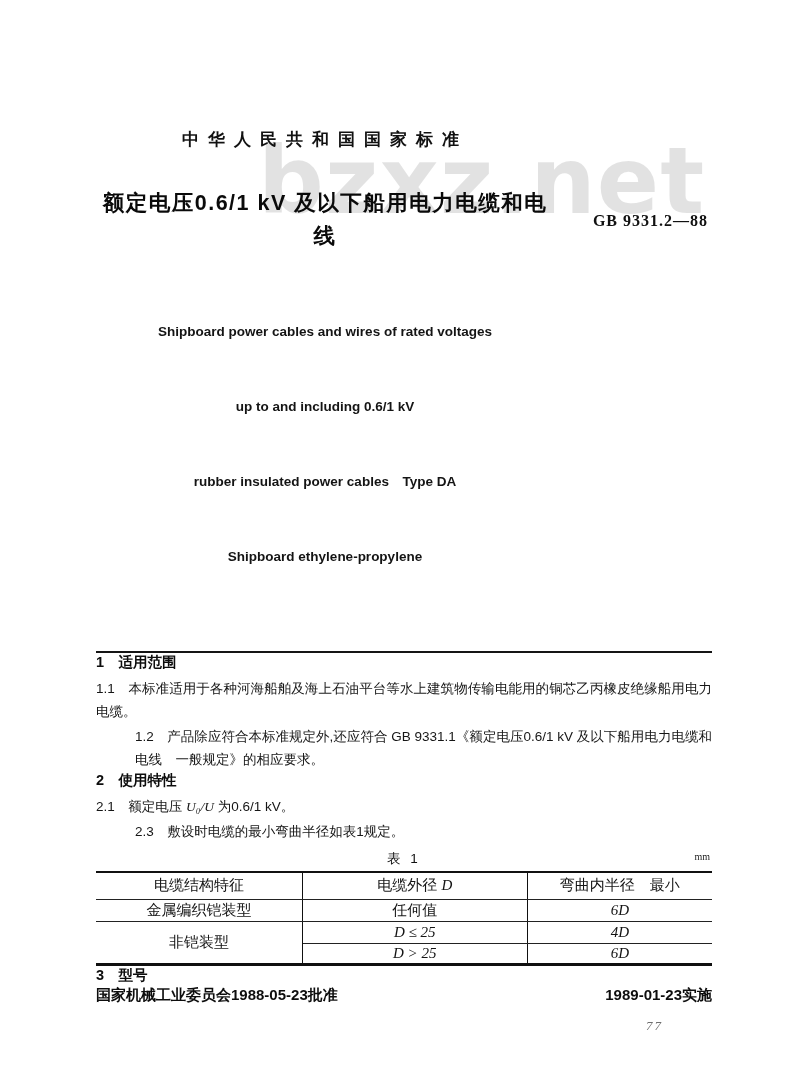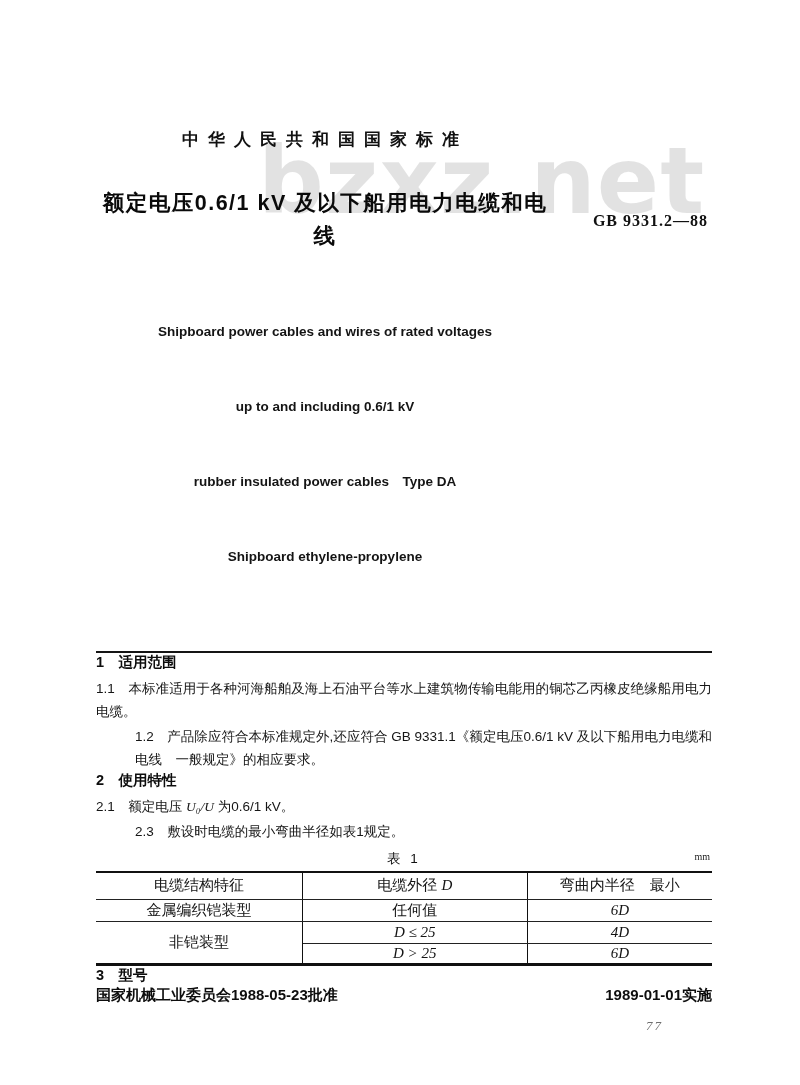--- a/index.html
+++ b/index.html
@@ -152,18 +152,18 @@
       </tr>
     </tbody>
       </table>
 
     <div class="sec-heading">3　型号</div>
 
   </div>
 
   <div class="footer">
     <span>国家机械工业委员会1988-05-23批准</span>
-    <span>1989-01-01实施</span>
+    <span>1989-01-23实施</span>
   </div>
 
   <div class="page-num">77</div>
 
 </div>
 
 </body></html>

